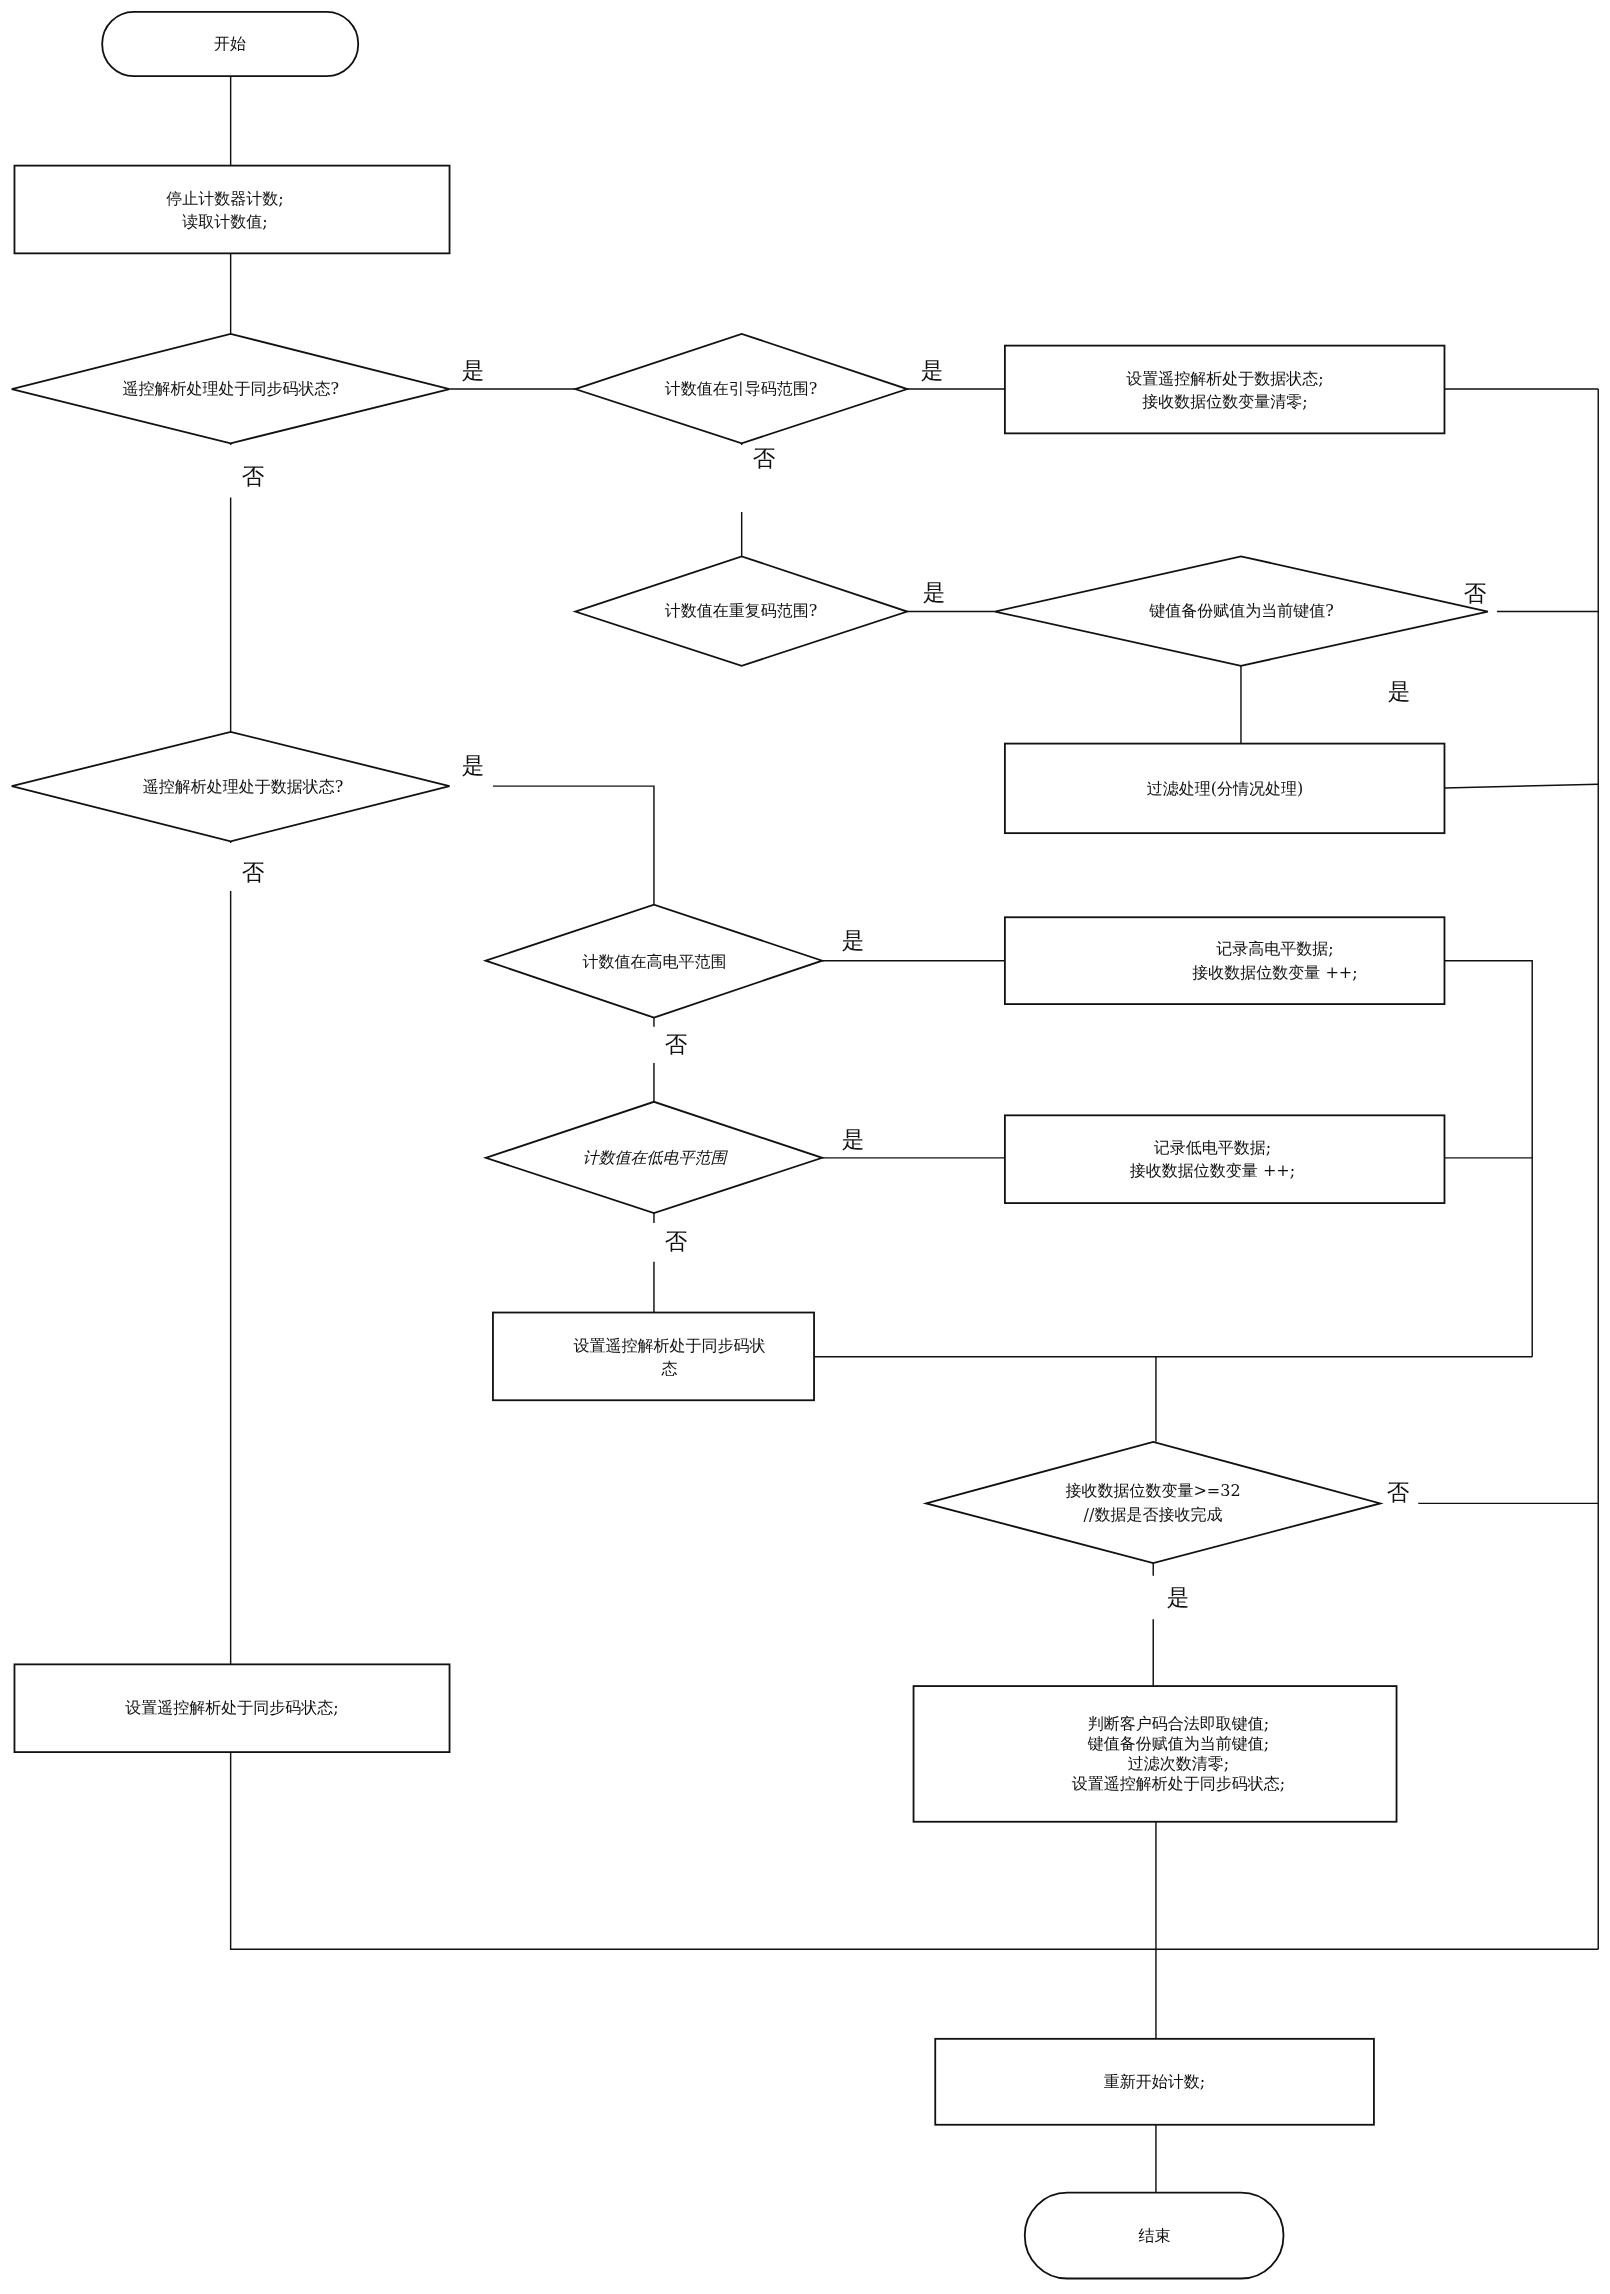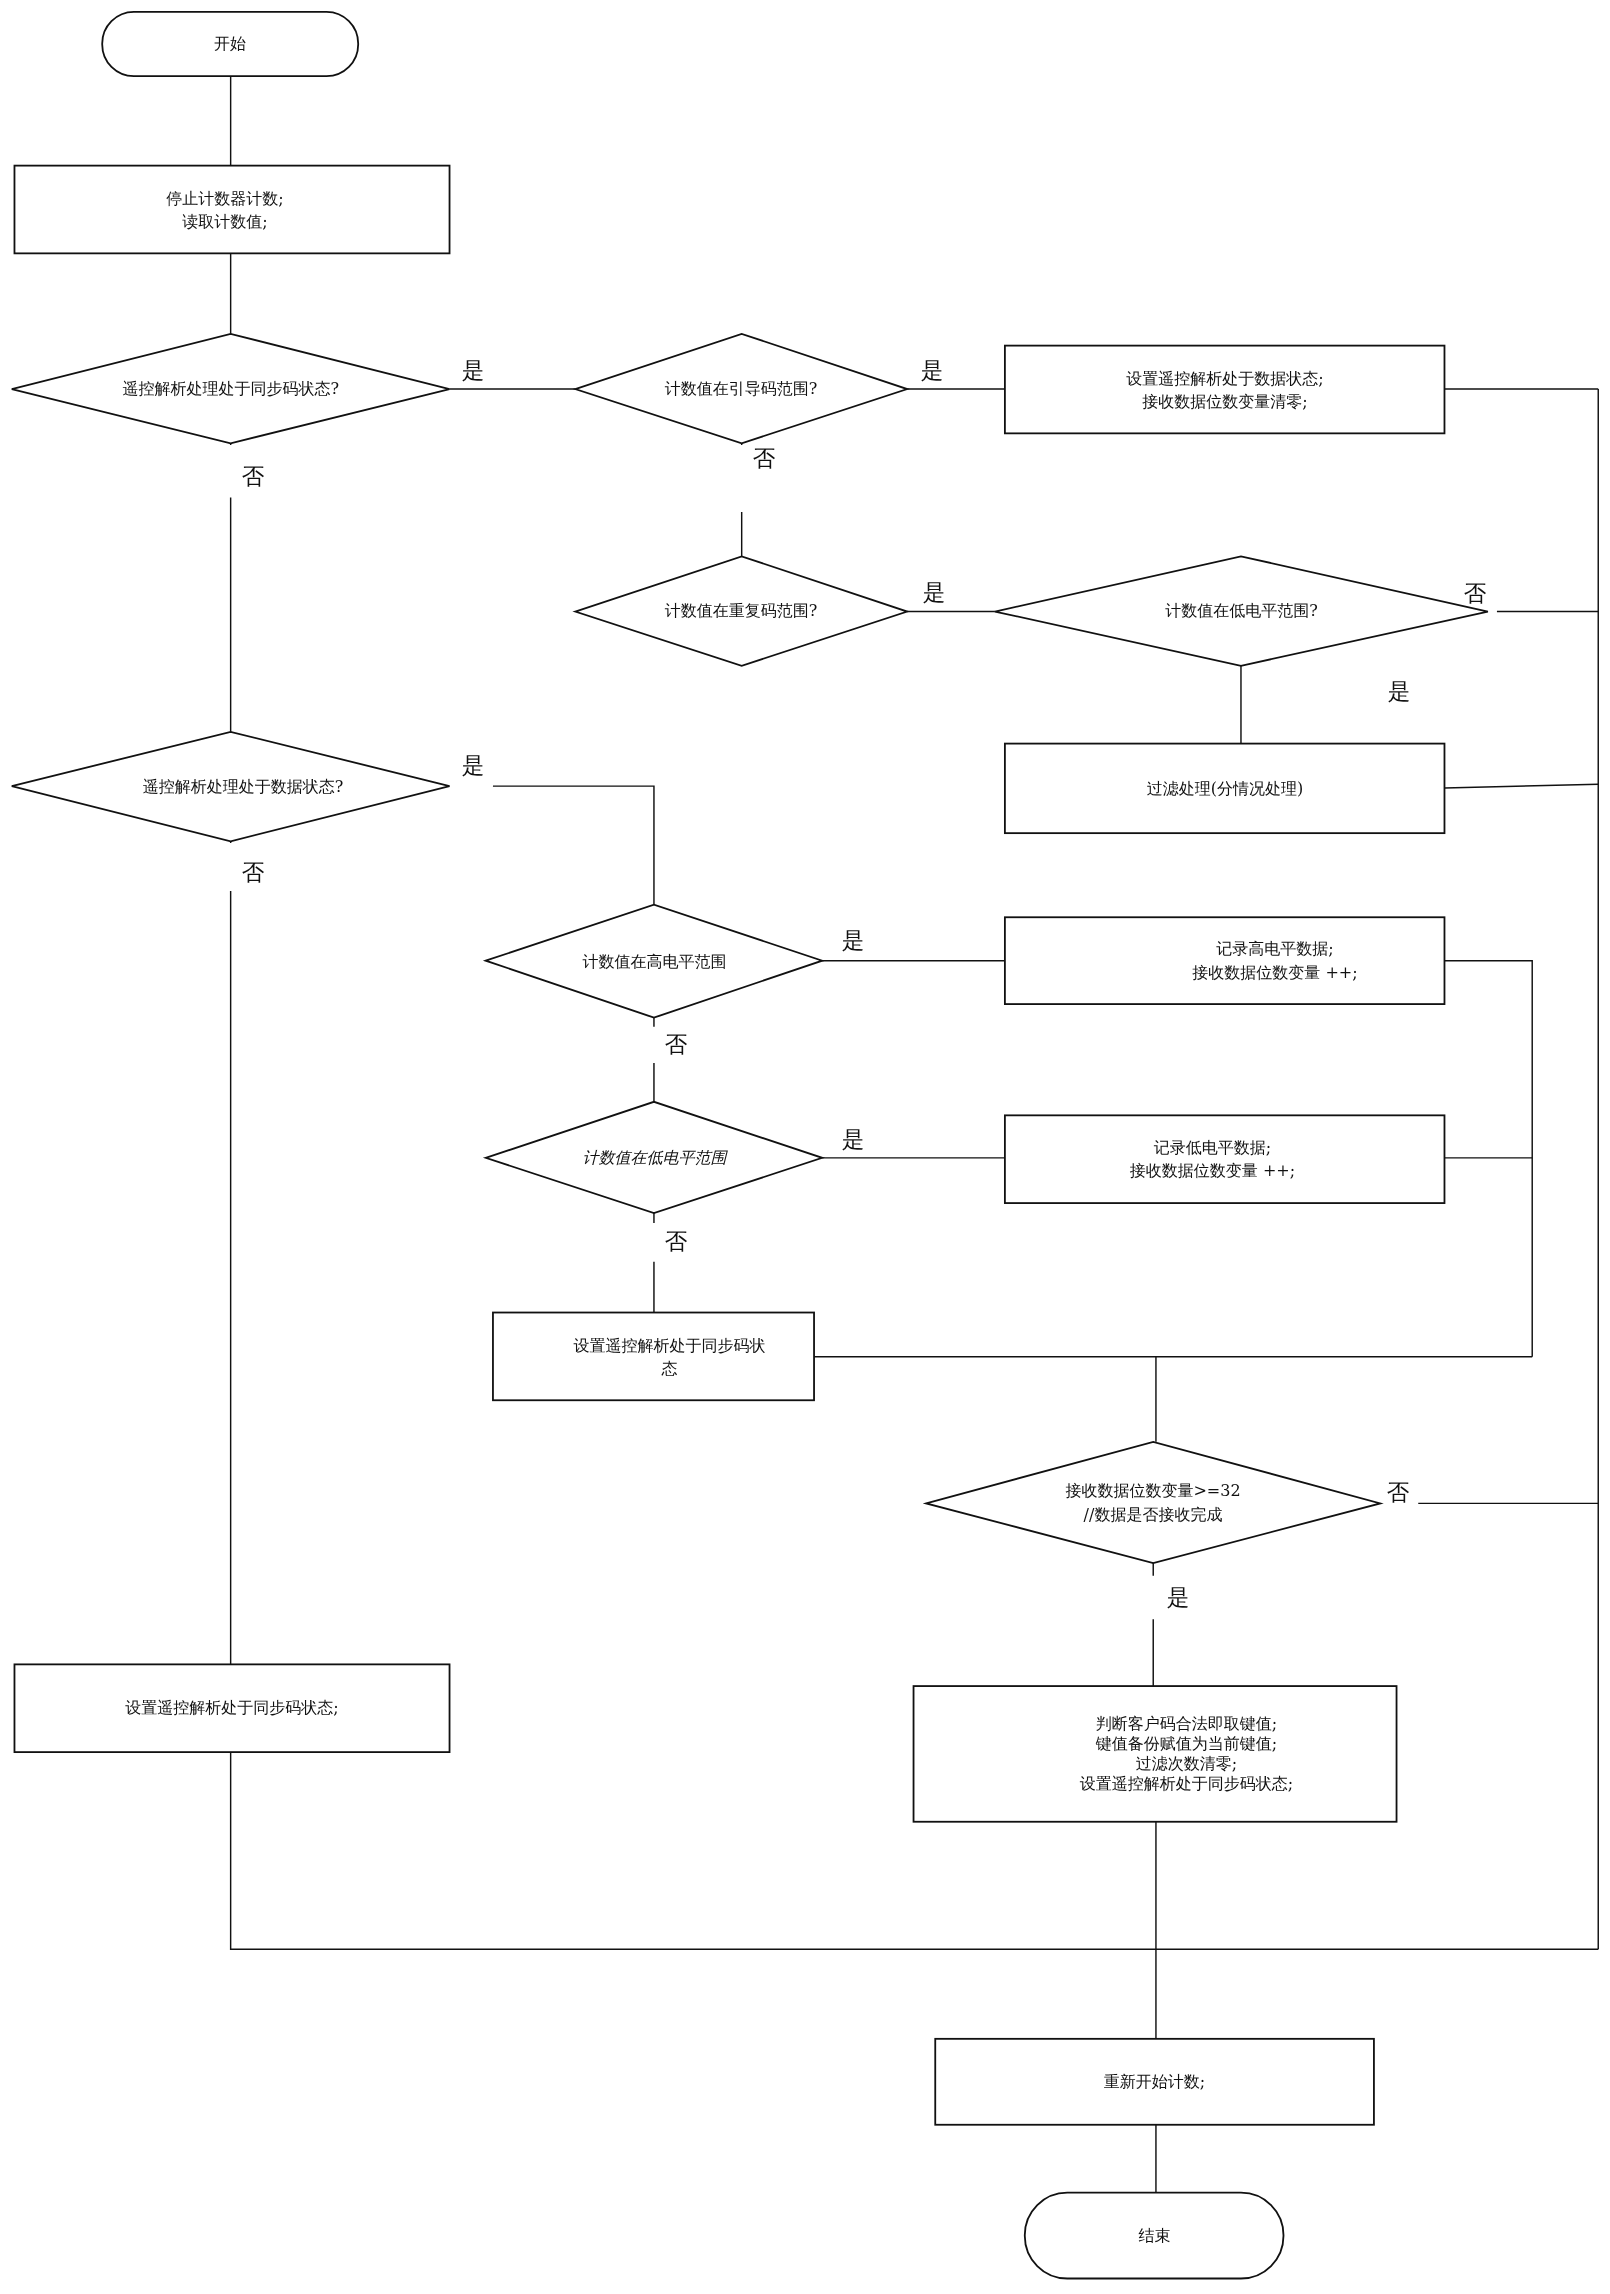--- a/index.html
+++ b/index.html
@@ -67,34 +67,34 @@
 </svg>
 
 <div class="node-text" style="left:102px;top:11.8px;width:256px;height:64px;">开始</div>
 <div class="node-text" style="left:14.5px;top:166px;width:421px;height:88px;">停止计数器计数;
 读取计数值;</div>
 <div class="node-text" style="left:11.8px;top:334px;width:438px;height:109px;">遥控解析处理处于同步码状态?</div>
 <div class="node-text" style="left:575px;top:334px;width:332px;height:109px;">计数值在引导码范围?</div>
 <div class="node-text" style="left:1005px;top:346px;width:440px;height:88px;">设置遥控解析处于数据状态;
 接收数据位数变量清零;</div>
 <div class="node-text" style="left:575px;top:556px;width:332px;height:109px;">计数值在重复码范围?</div>
-<div class="node-text" style="left:995px;top:556px;width:493px;height:109px;">计数值在低电平范围?</div>
+<div class="node-text" style="left:995px;top:556px;width:493px;height:109px;">键值备份赋值为当前键值?</div>
 <div class="node-text" style="left:1005px;top:744px;width:440px;height:90px;">过滤处理(分情况处理)</div>
 <div class="node-text" style="left:24px;top:732px;width:438px;height:109px;">遥控解析处理处于数据状态?</div>
 <div class="node-text" style="left:486px;top:905px;width:337px;height:113px;">计数值在高电平范围</div>
 <div class="node-text" style="left:1005px;top:917px;width:508px;height:87px;margin-left:16px;">记录高电平数据;
 接收数据位数变量 ++;</div>
 <div class="node-text" style="left:486px;top:1102px;width:337px;height:111px;font-style:italic;">计数值在低电平范围</div>
 <div class="node-text" style="left:1005px;top:1115px;width:415px;height:88px;">记录低电平数据;
 接收数据位数变量 ++;</div>
 <div class="node-text" style="left:493px;top:1313px;width:353px;height:88px;">设置遥控解析处于同步码状
 态</div>
 <div class="node-text" style="left:926px;top:1442px;width:454px;height:121px;">接收数据位数变量&gt;=32
 //数据是否接收完成</div>
-<div class="node-text" style="left:914px;top:1686px;width:529px;height:136px;line-height:1.25;padding-left:8px;">判断客户码合法即取键值;
+<div class="node-text" style="left:914px;top:1686px;width:529px;height:136px;line-height:1.25;">判断客户码合法即取键值;
 键值备份赋值为当前键值;
 过滤次数清零;
 设置遥控解析处于同步码状态;</div>
 <div class="node-text" style="left:14.5px;top:1664px;width:435px;height:88px;">设置遥控解析处于同步码状态;</div>
 <div class="node-text" style="left:935px;top:2039px;width:439px;height:86px;border-radius:15px;">重新开始计数;</div>
 <div class="node-text" style="left:1025px;top:2193px;width:259px;height:86px;">结束</div>
 
 <span class="lbl" style="left:473px;top:370px;">是</span>
 <span class="lbl" style="left:253px;top:476px;">否</span>
 <span class="lbl" style="left:932px;top:370px;">是</span>

